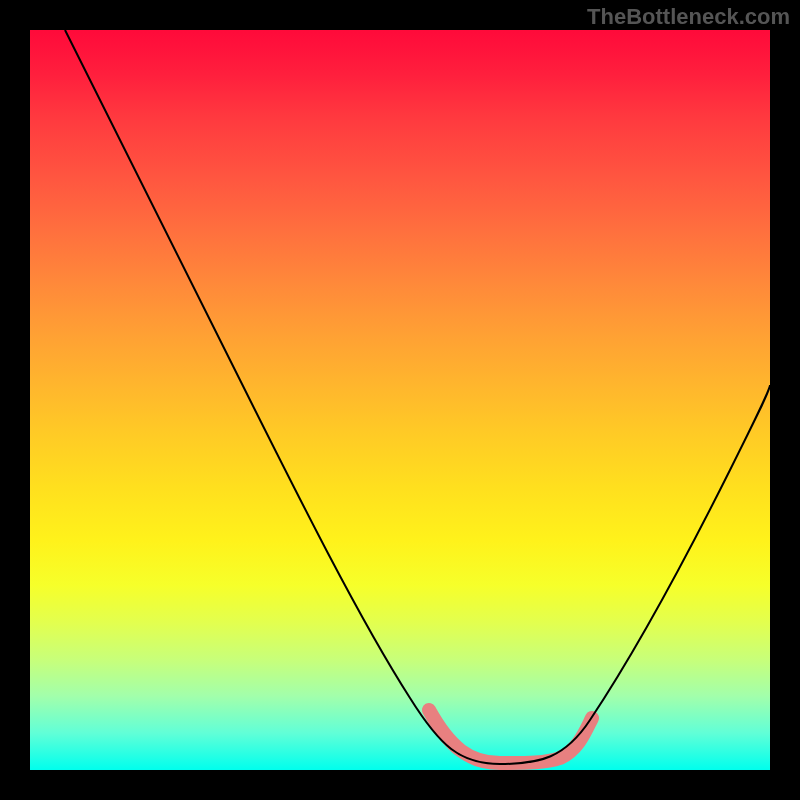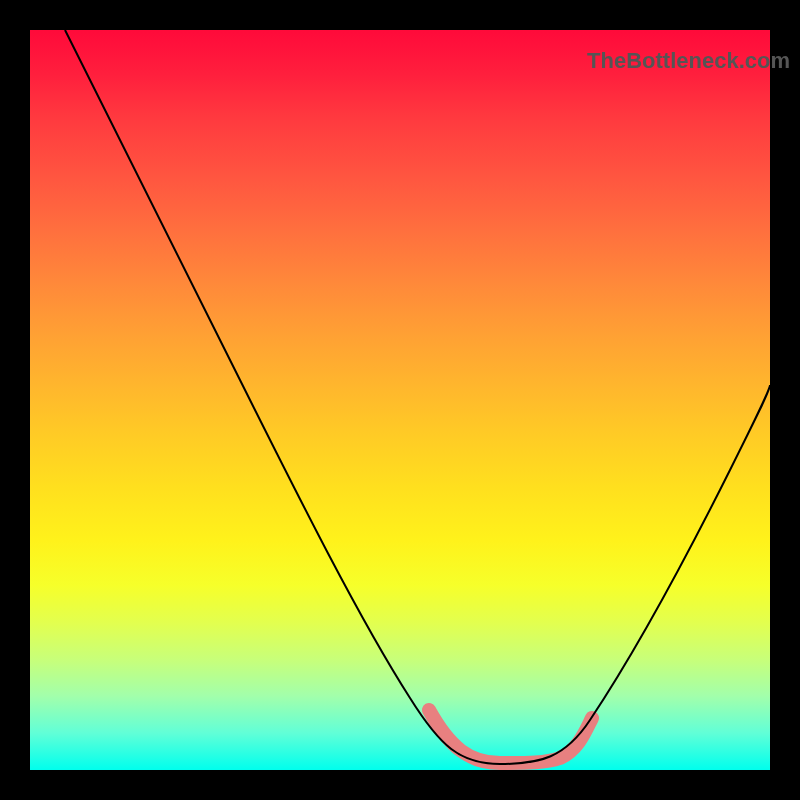--- a/index.html
+++ b/index.html
@@ -12,21 +12,20 @@
   }
   .watermark {
     position: absolute;
     top: 4px;
     right: 10px;
     font-family: Arial, Helvetica, sans-serif;
     font-size: 22px;
     font-weight: bold;
     color: #555;
     z-index: 10;
-    margin-top: 44px;
   }
   .plot-area {
     position: absolute;
     left: 30px;
     top: 30px;
     width: 740px;
     height: 740px;
   }
   .gradient-bg {
     position: absolute;

